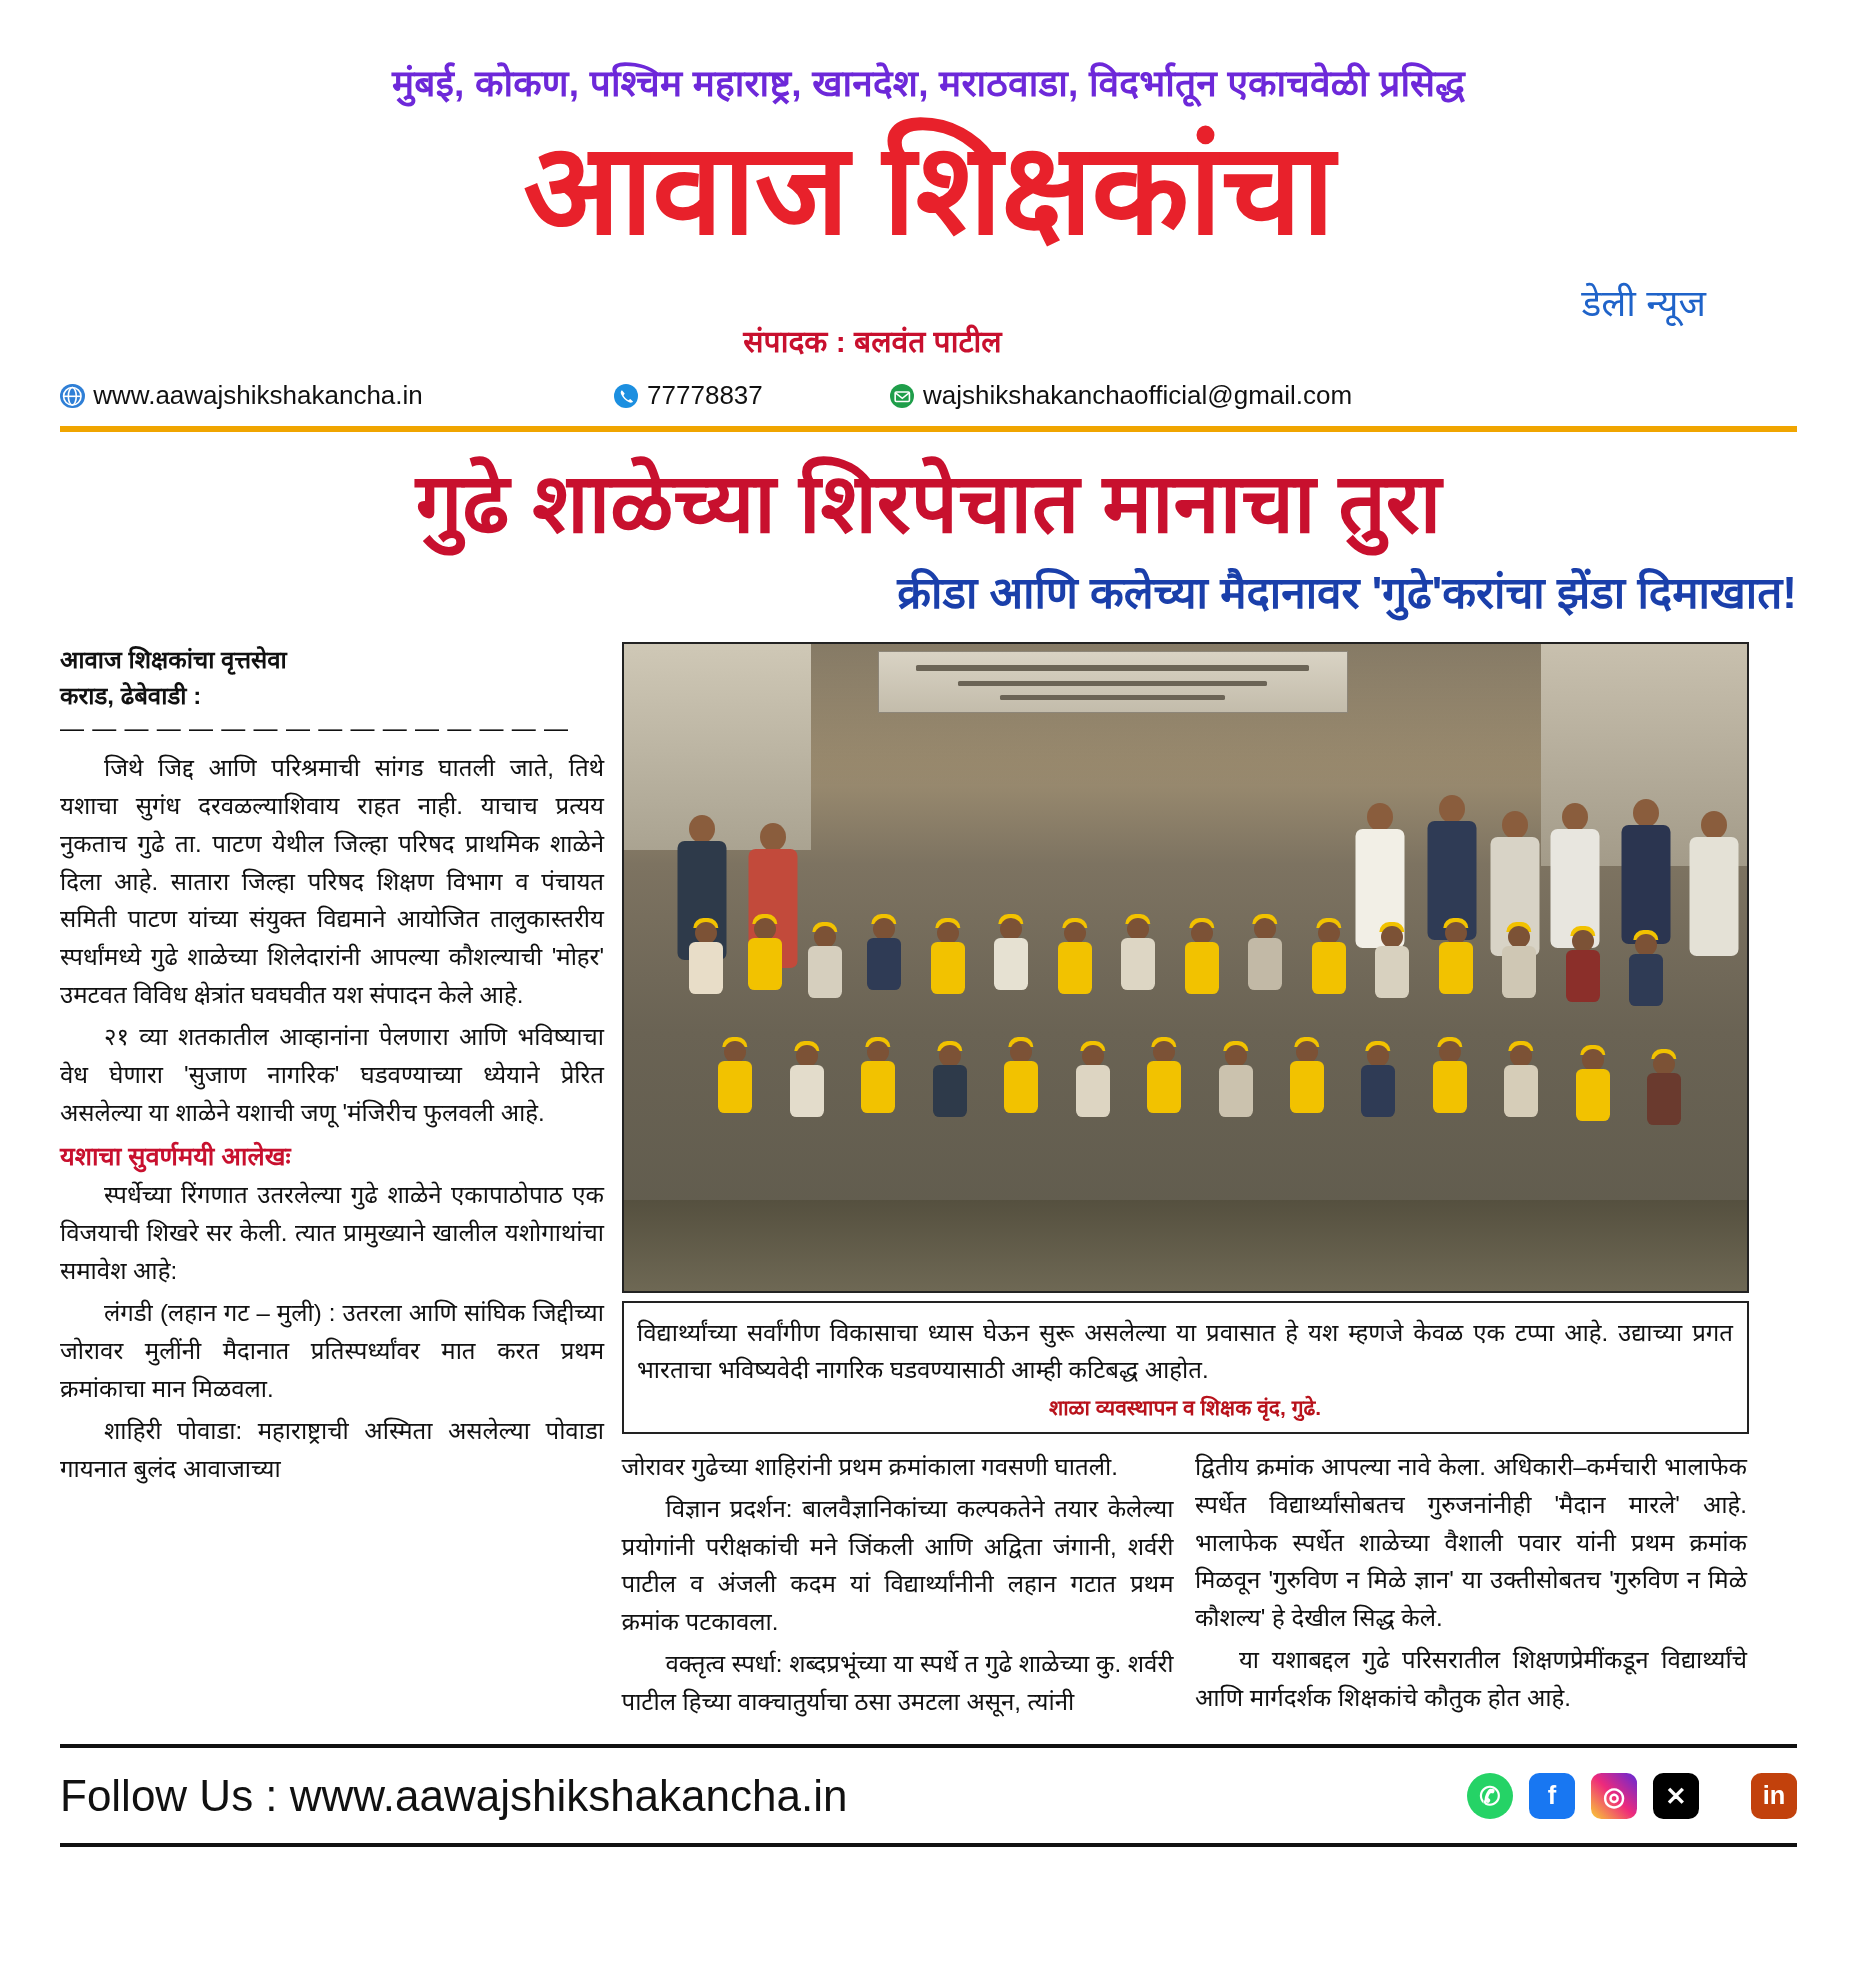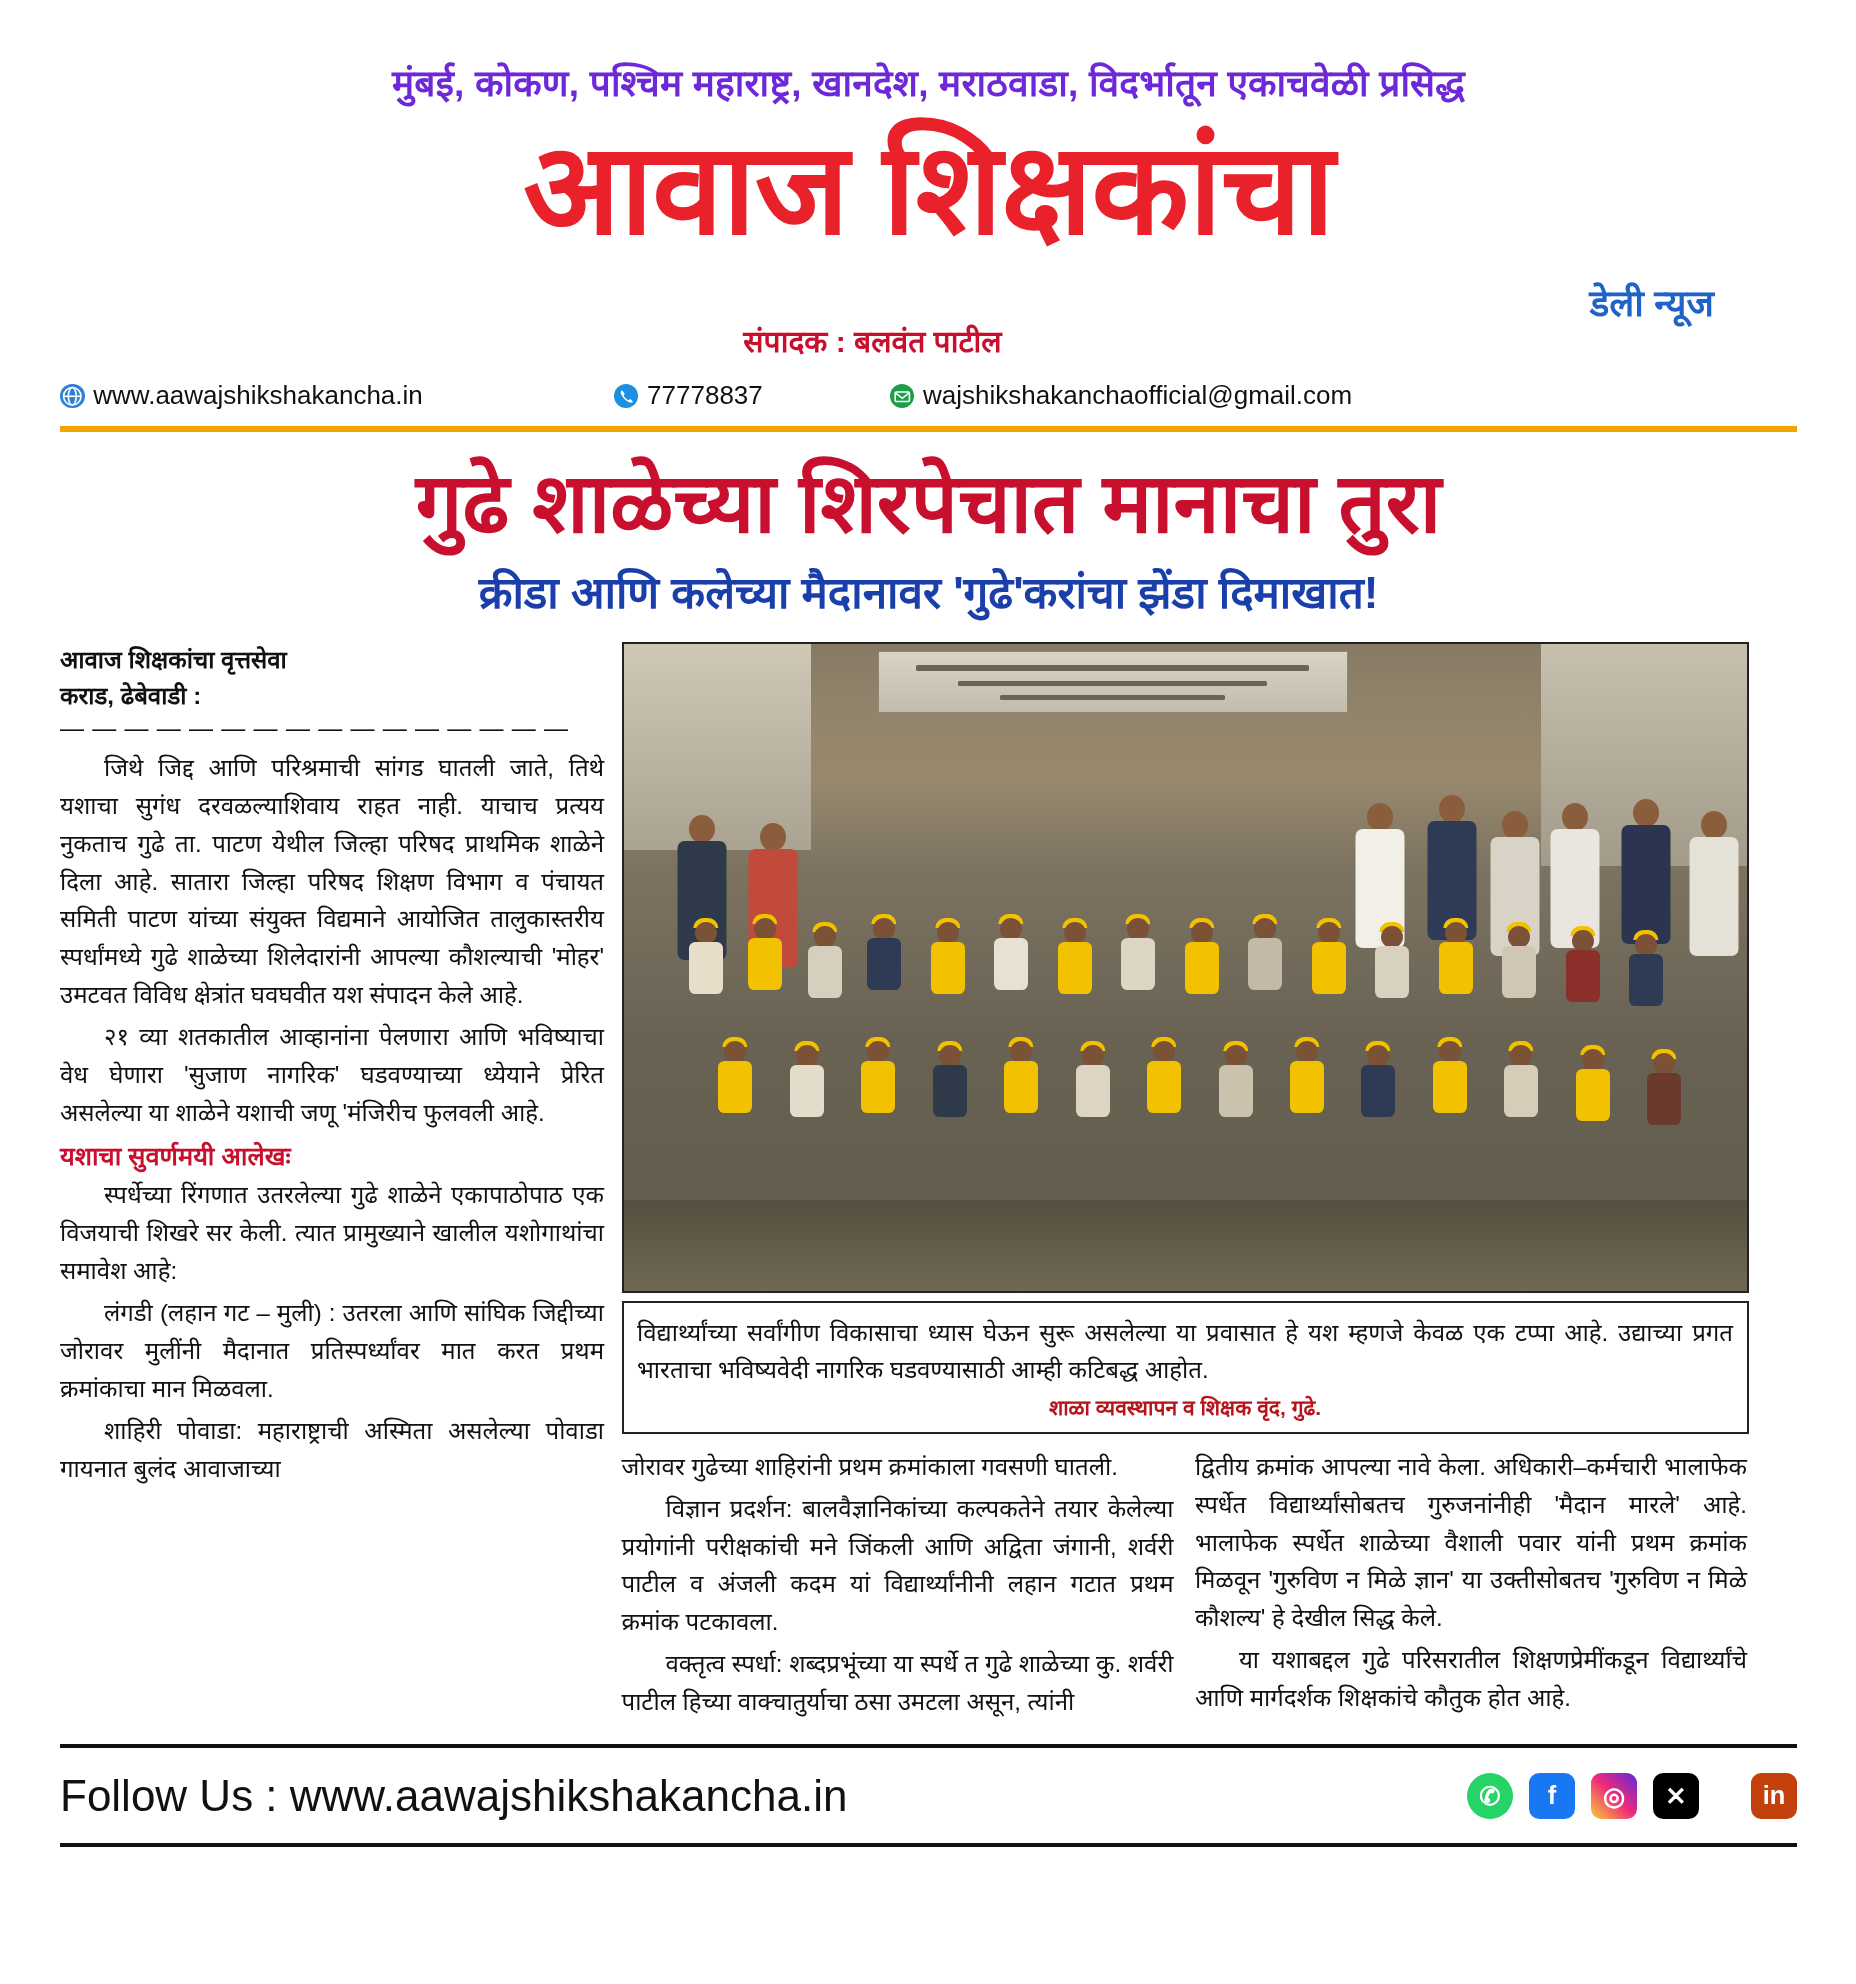--- a/index.html
+++ b/index.html
@@ -43,24 +43,24 @@
     font-family: "Liberation Sans", sans-serif;
     font-weight: bold;
     font-size: 127px;
     line-height: 1.05;
     color: #e8212b;
     letter-spacing: -0.8px;
     white-space: nowrap;
   }
   .daily-news {
     position: absolute;
-    right: 60px;
+    right: 68px;
     bottom: -16.7px;
     font-size: 37px;
-    font-weight: bold;
+    font-weight: normal;
     color: #1f63c9;
   }
   .editor {
     margin-top: 10.3px;
     text-align: center;
     font-size: 30px;
     font-weight: bold;
     color: #c8102e;
     transform: translateX(-56px);
   }
@@ -106,21 +106,21 @@
     margin: 24px 60px 0 60px;
     text-align: center;
     font-size: 83px;
     font-weight: bold;
     color: #c8102e;
     line-height: 1.15;
     white-space: nowrap;
   }
   .subhead {
     margin: 16px 60px 0 60px;
-    text-align: center;
+    text-align: right;
     font-size: 44px;
     font-weight: bold;
     color: #1a3faa;
     line-height: 1.2;
     white-space: nowrap;
   }
 
   
   .body-area {
     margin: 21.4px 60px 0 60px;

